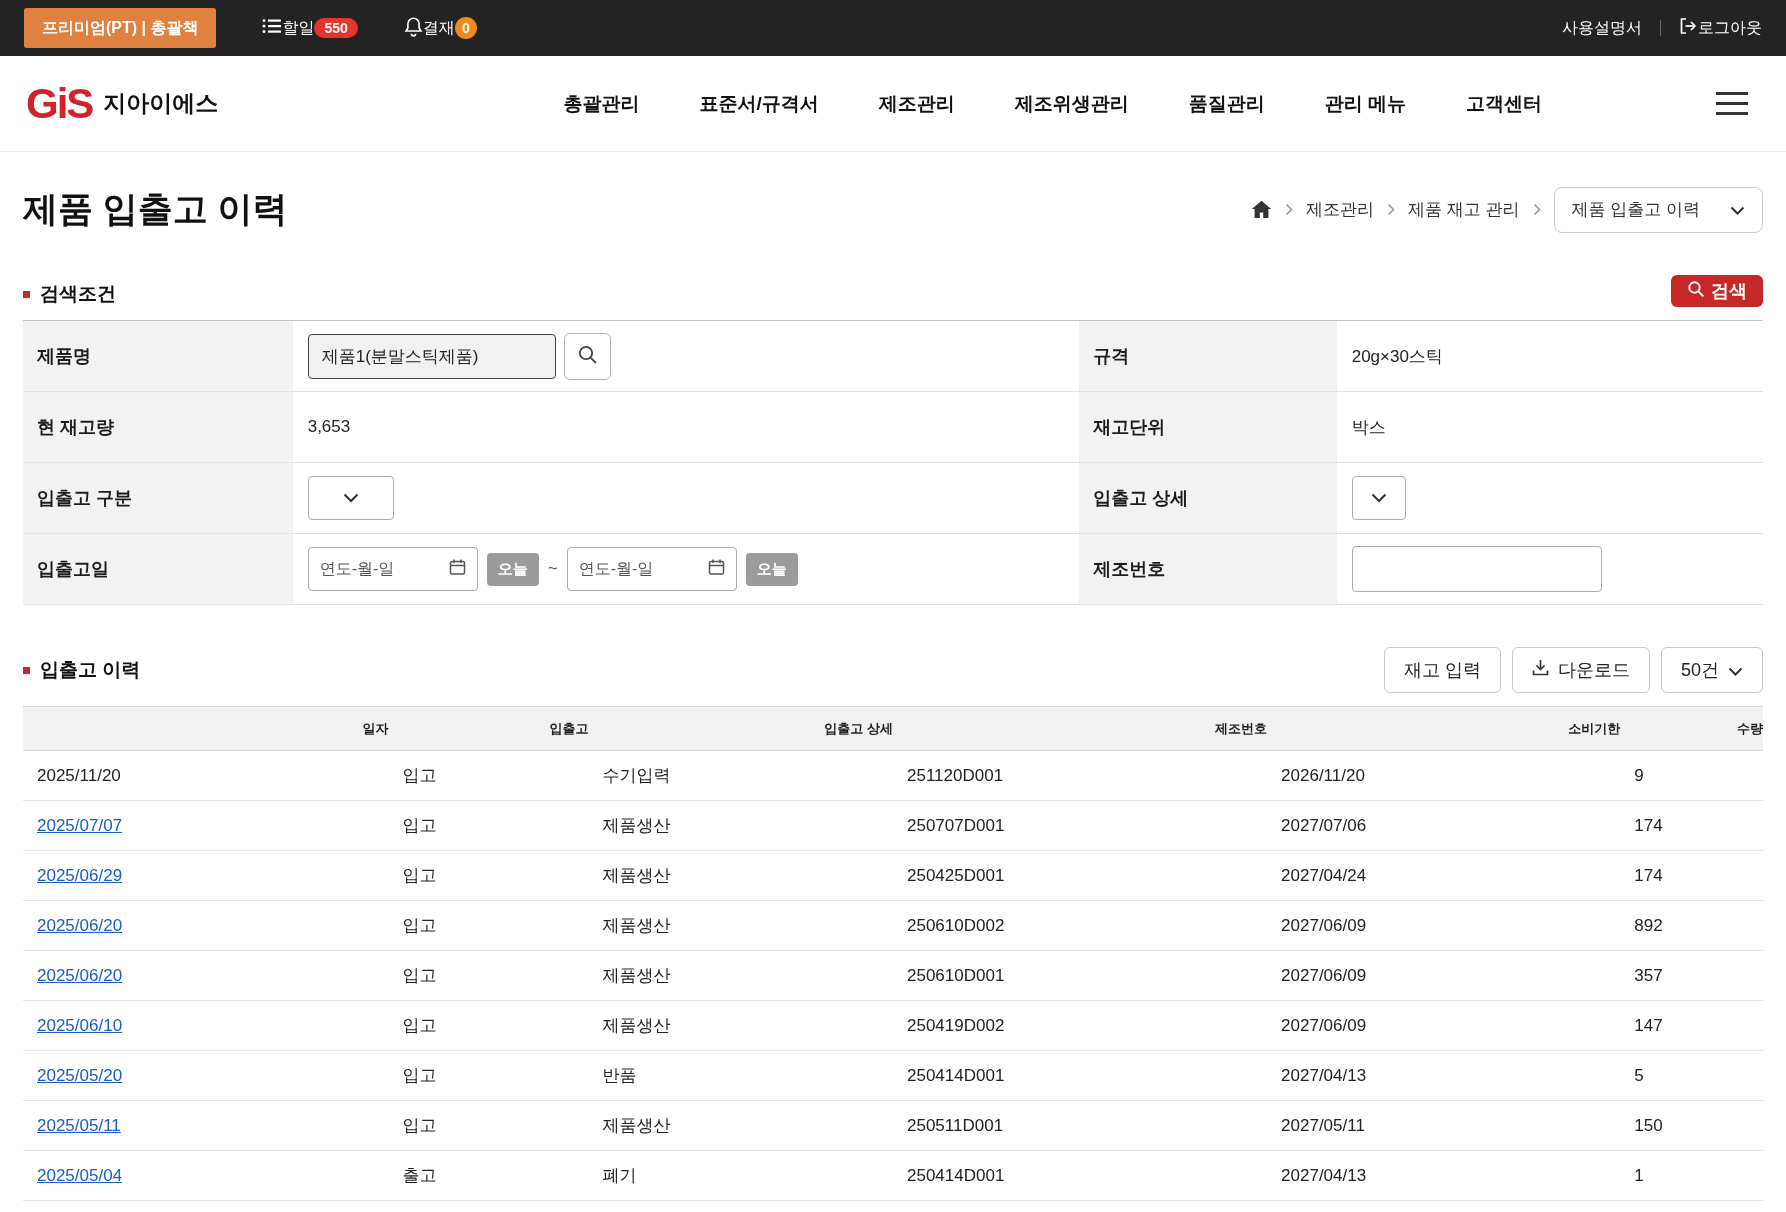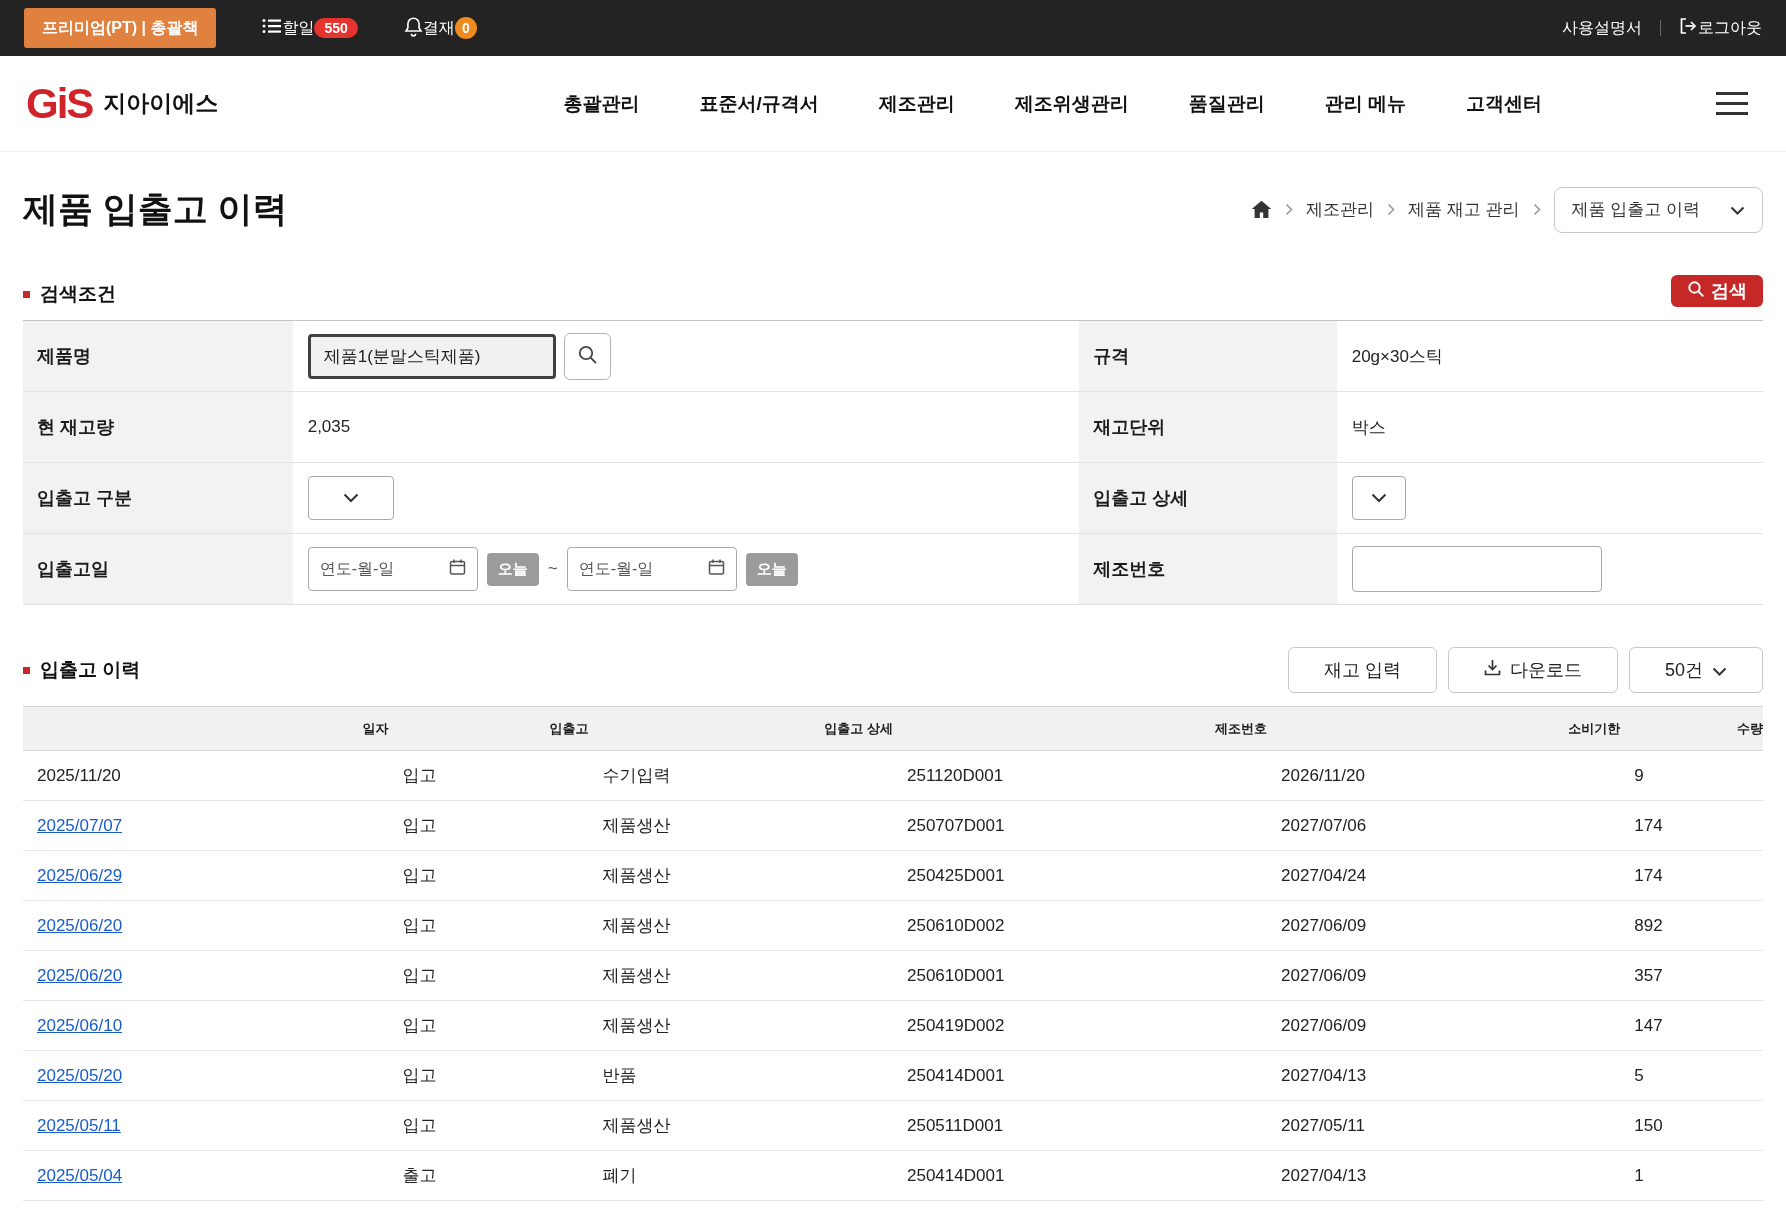--- a/index.html
+++ b/index.html
@@ -47,36 +47,36 @@
   .section-title { display:flex; align-items:center; gap:10px; font-size:19px; font-weight:700; color:#111; }
   .bullet { width:7px; height:7px; background:#c62828; }
   .btn-search { background:#c62828; color:#fff; font-size:18px; font-weight:700; border:none; border-radius:6px; height:32px; padding:0 16px; display:flex; align-items:center; gap:6px; }
 
   
   .form-table { width:100%; border-collapse:collapse; border-top:1px solid #c4c4c4; }
   .form-table td { border-bottom:1px solid #e2e2e2; height:71px; vertical-align:middle; }
   td.flabel { background:#f2f2f2; padding-left:14px; font-size:18px; font-weight:600; color:#1c1c1c; }
   td.fvalue { padding-left:15px; font-size:17px; }
   .field-row { display:flex; align-items:center; }
-  .input-box { border:3px solid #404040; border-radius:4px; height:45px; display:flex; align-items:center; padding:0 13px; font-size:17px; background:#fff; }
+  .input-box { border:1px solid #404040; border-radius:4px; height:45px; display:flex; align-items:center; padding:0 13px; font-size:17px; background:#fff; }
   .input-box.readonly { background:#f1f1f1; width:248px; cursor:text; }
   .icon-btn { width:47px; height:47px; border:1px solid #b3b3b3; border-radius:6px; background:#fff; display:flex; align-items:center; justify-content:center; margin-left:8px; }
   .select-box { border:1px solid #a9a9a9; border-radius:4px; height:44px; background:#fff; display:inline-flex; align-items:center; justify-content:center; cursor:pointer; }
   .select-box.wide { width:86px; }
   .select-box.narrow { width:54px; }
   .date-input { border:1px solid #a9a9a9; border-radius:4px; height:44px; width:170px; display:flex; align-items:center; justify-content:space-between; padding:0 11px; background:#fff; cursor:pointer; }
   .date-ph { color:#555; font-size:16px; }
   .btn-today { background:#9b9b9b; color:#fff; border:none; border-radius:4px; font-size:15px; font-weight:600; padding:7px 11px; margin-left:9px; }
   .tilde { margin:0 9px; color:#555; }
   .text-input { border:1px solid #a9a9a9; border-radius:4px; height:46px; width:250px; background:#fff; font-size:17px; padding:0 12px; font-family:inherit; }
 
   
   .history-head { margin-top:42px; align-items:center; }
   .actions { display:flex; gap:11px; }
-  .btn-outline { background:#fff; border:1px solid #c9c9c9; border-radius:6px; height:46px; padding:0 35px; font-size:18px; color:#222; display:flex; align-items:center; gap:9px; }
+  .btn-outline { background:#fff; border:1px solid #c9c9c9; border-radius:6px; height:46px; padding:0 19px; font-size:18px; color:#222; display:flex; align-items:center; gap:9px; }
   .data-table { width:100%; border-collapse:collapse; table-layout:fixed; margin-top:2px; }
   .data-table th { background:#f1f1f1; border-top:1px solid #d6d6d6; border-bottom:1px solid #d6d6d6; height:44px; text-align:right; padding-left:14px; font-size:13px; font-weight:600; color:#1c1c1c; }
   .data-table td { border-bottom:1px solid #e6e6e6; height:50px; padding-left:14px; font-size:17px; color:#222; }
   a.date-link { color:#1a5dc6; text-decoration:underline; cursor:pointer; }
 </style>
 </head>
 <body>
 
 <div class="topbar">
   <button class="premium-badge">프리미엄(PT) | 총괄책</button>
@@ -221,21 +221,21 @@
                   </svg>
             </span>
           </button>
         </div>
       </td>
       <td class="flabel">규격</td>
       <td class="fvalue"><span>20g×30스틱</span></td>
     </tr>
     <tr>
       <td class="flabel">현 재고량</td>
-      <td class="fvalue"><span>2,035</span></td>
+      <td class="fvalue"><span>3,653</span></td>
       <td class="flabel">재고단위</td>
       <td class="fvalue"><span>박스</span></td>
     </tr>
     <tr>
       <td class="flabel">입출고 구분</td>
       <td class="fvalue">
         <div class="select-box wide">
           <span>
             <svg width="16" height="10" viewBox="0 0 16 10">
                   <polyline points="1.5,1.5 8,8 14.5,1.5" fill="none" stroke="#333" stroke-width="2"></polyline>

